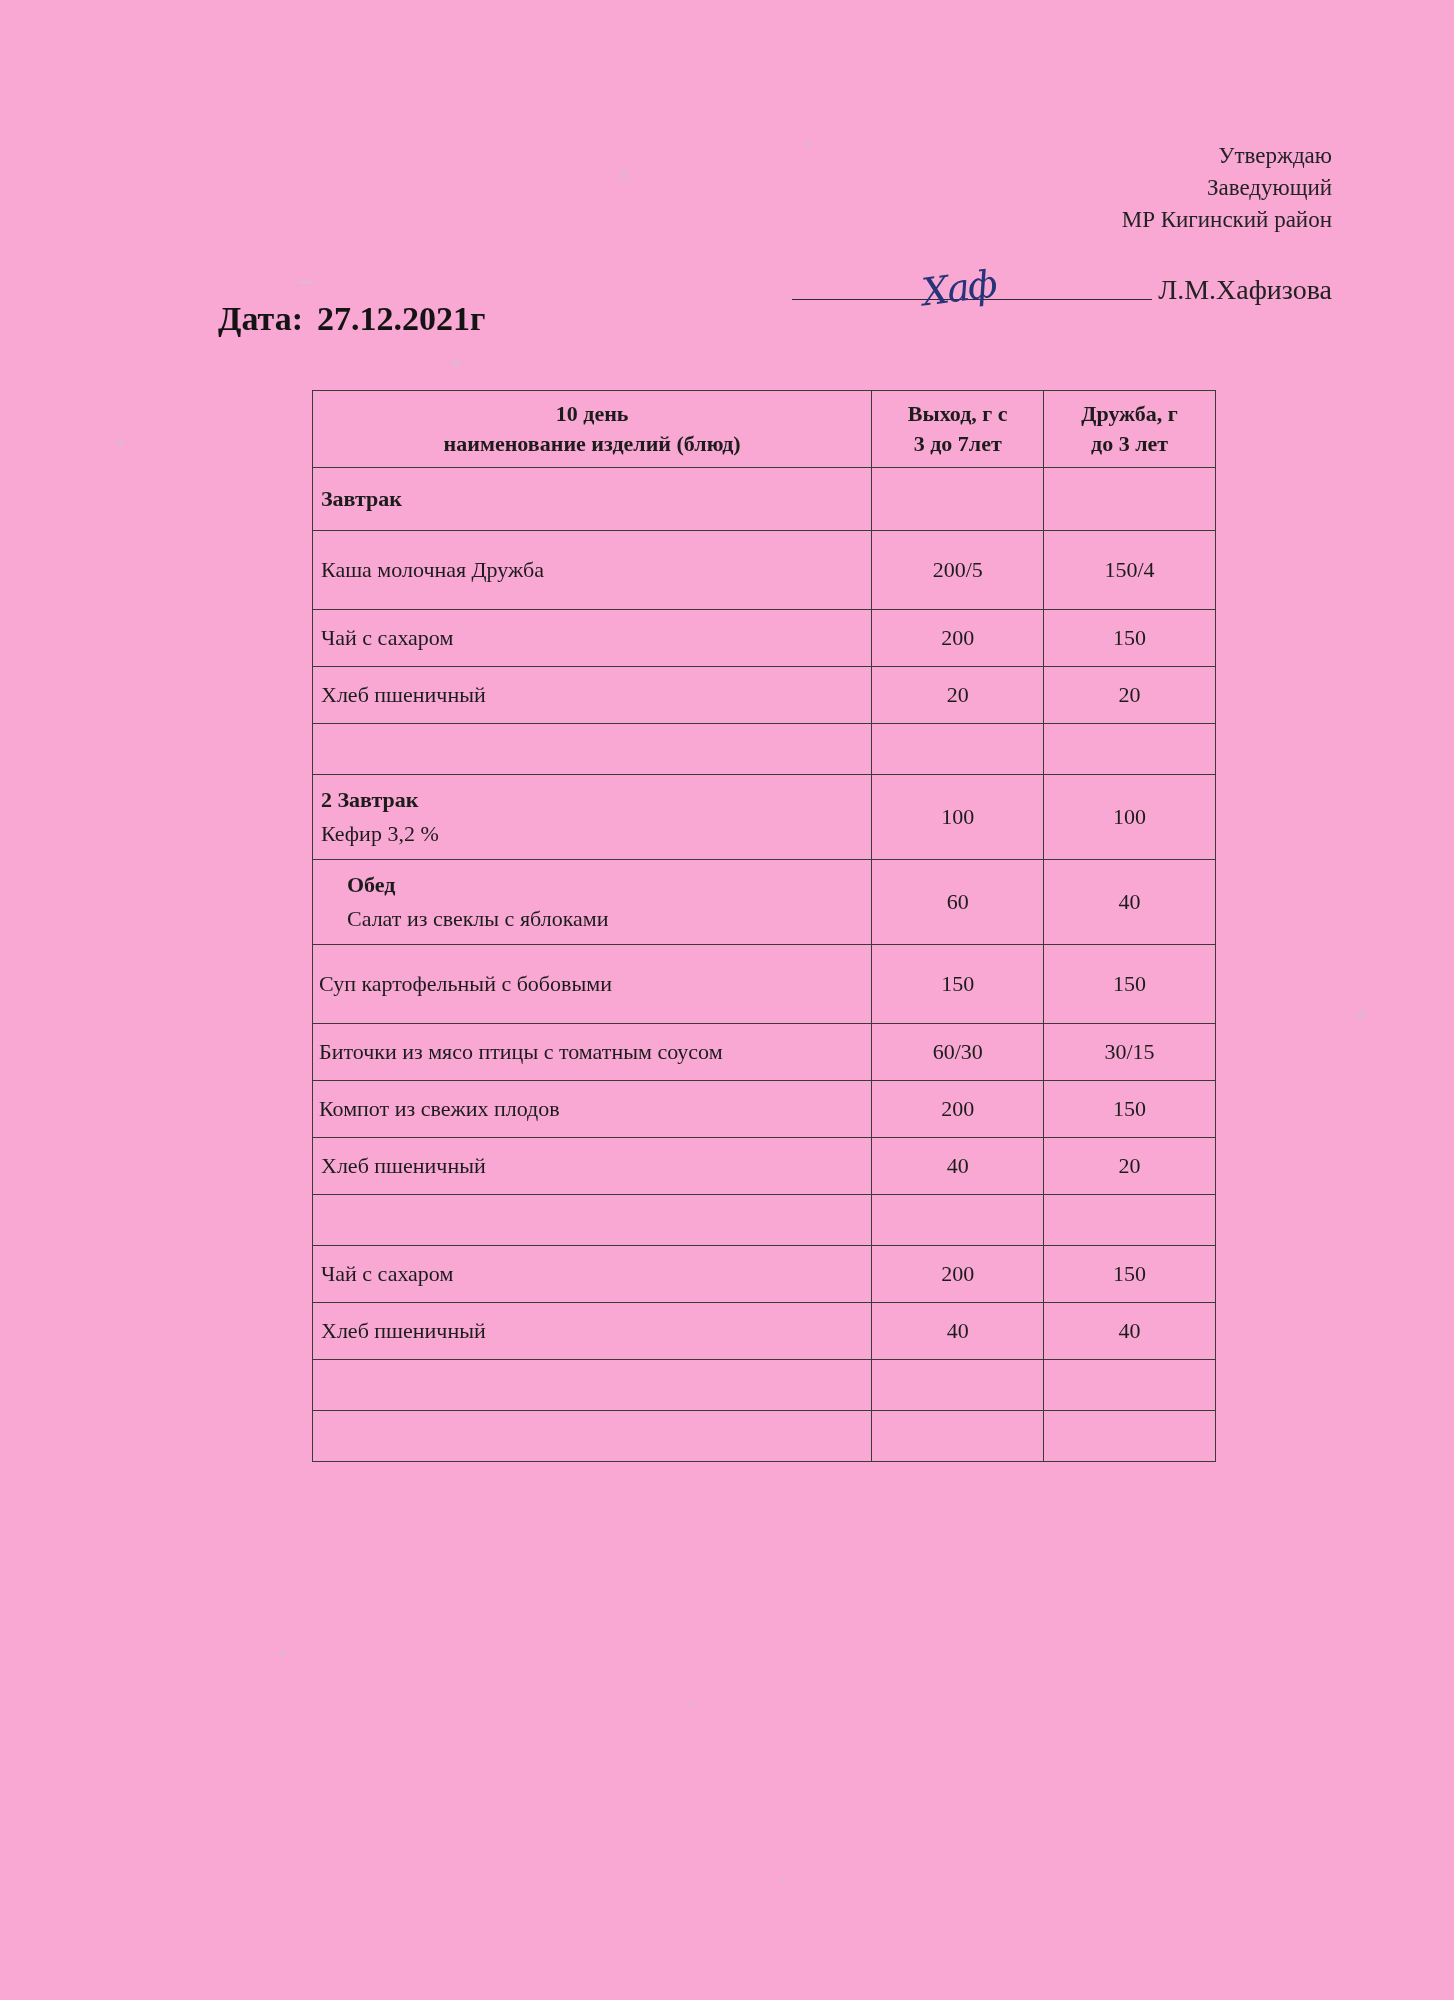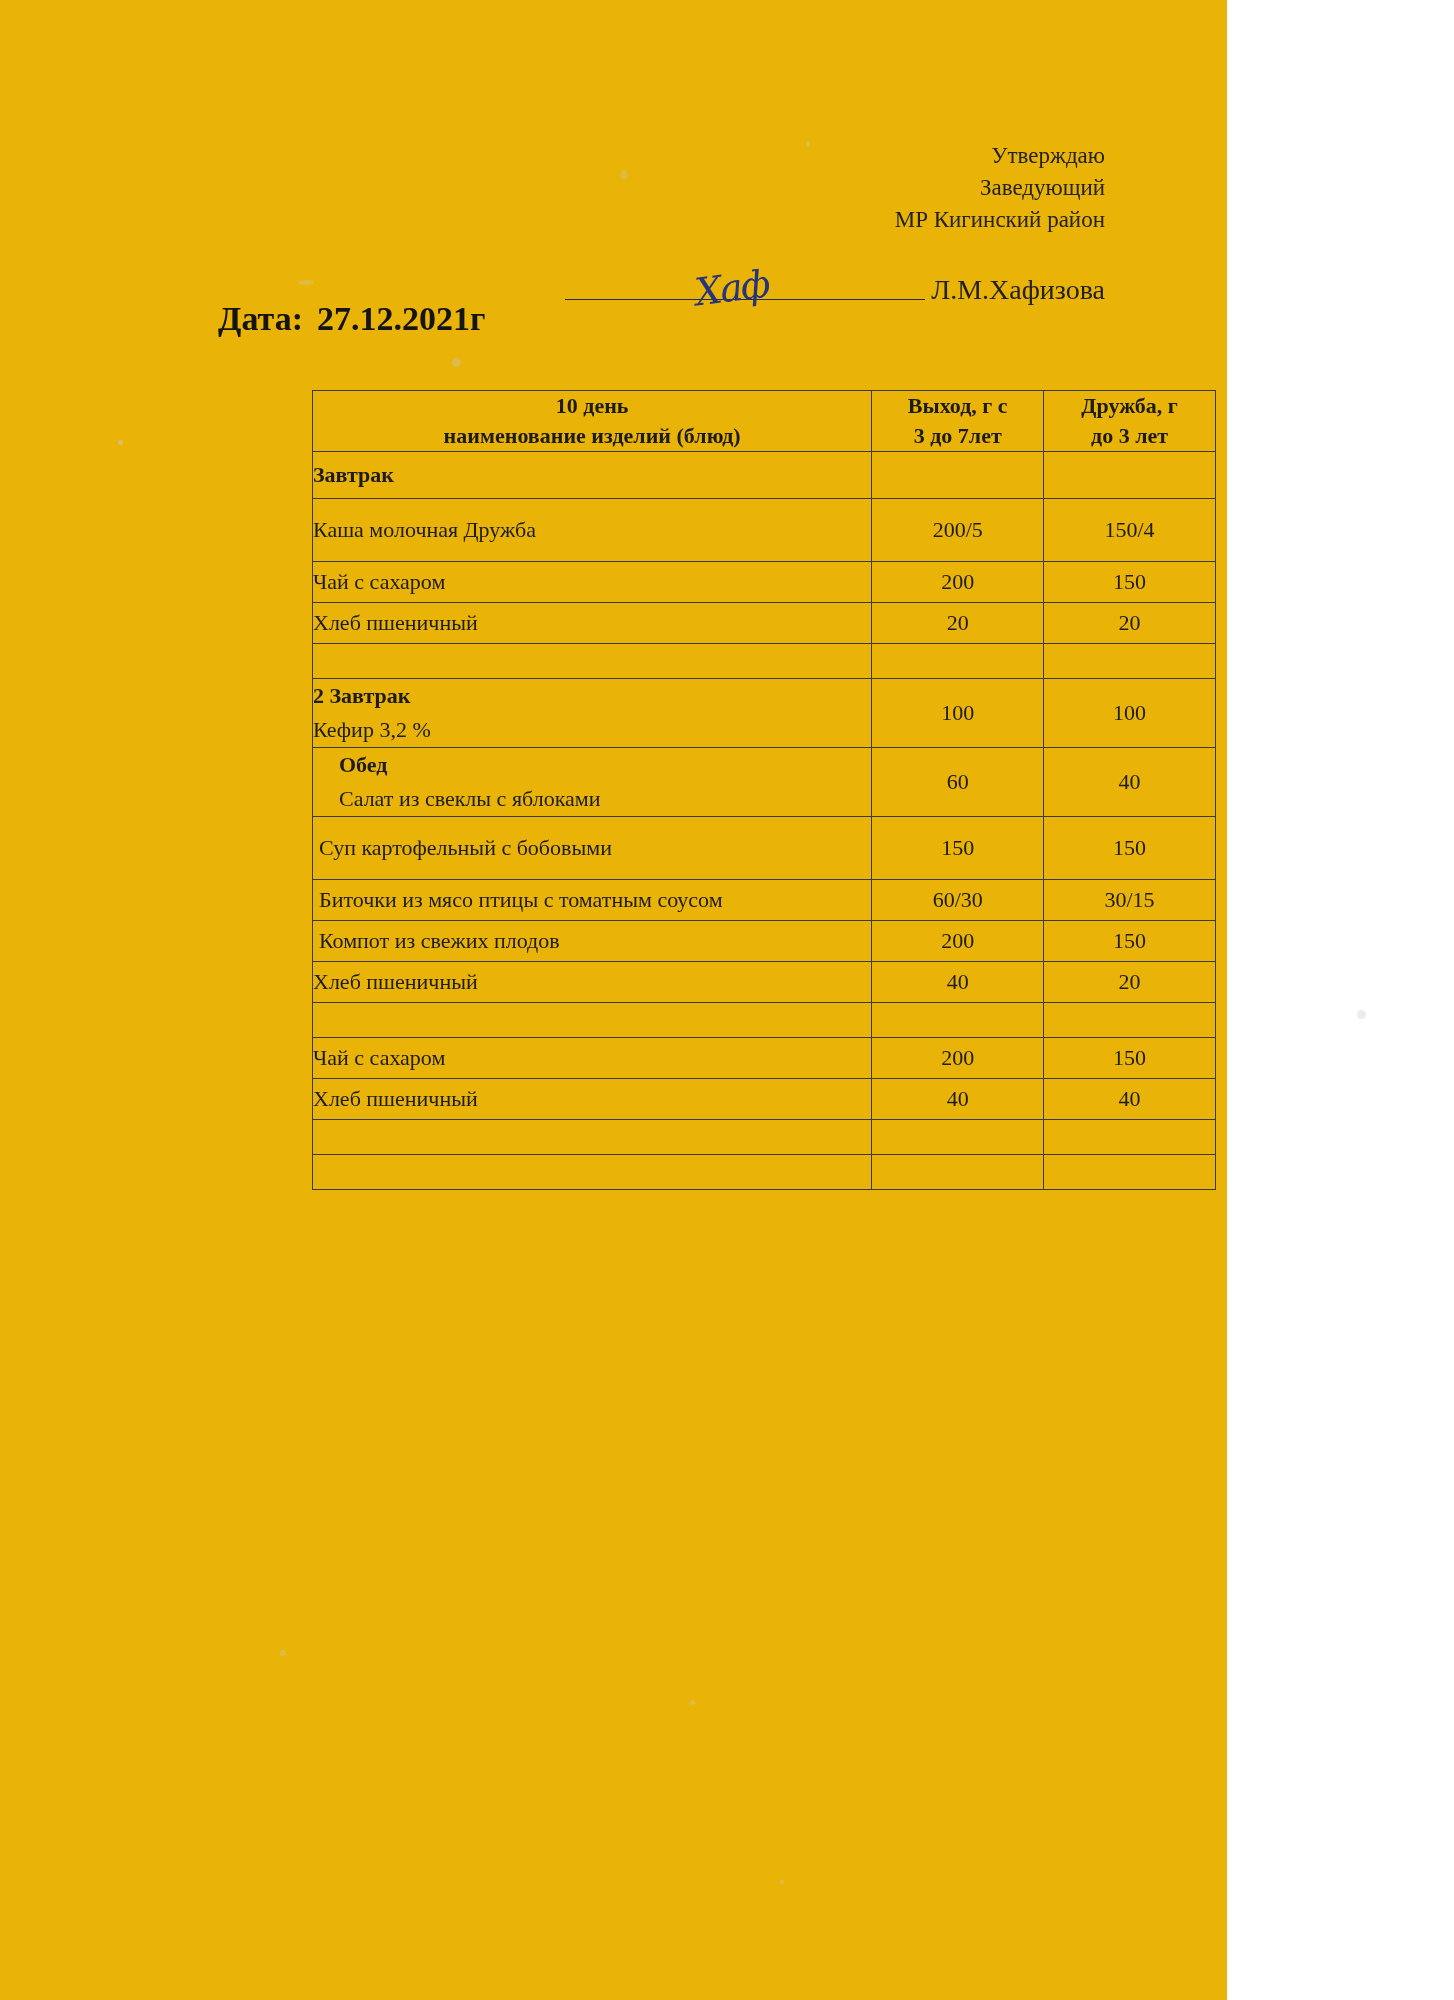--- a/index.html
+++ b/index.html
@@ -10,23 +10,23 @@
     width: 1454px;
     height: 2000px;
     background: #ffffff;
     font-family: "Liberation Serif", serif;
     color: #1b1b1f;
     position: relative;
     overflow: hidden;
   }
   .page {
     position: relative;
-    width: 1227px;
+    width: 1454px;
     height: 2000px;
-    background: #eab308;
+    background: #f9a8d4;
   }
   
   .speck {
     position: absolute;
     background: #c9c9c9;
     border-radius: 50%;
     opacity: .55;
   }
   .header-block {
     position: absolute;
@@ -90,21 +90,21 @@
     position: absolute;
     top: 390px;
     left: 312px;
     width: 904px;
     border-collapse: collapse;
     font-size: 22px;
     color: #1c1c1c;
   }
   table.menu td, table.menu th {
     border: 1.3px solid #3a3a3a;
-    padding: 0;
+    padding: 8px;
     vertical-align: middle;
   }
   .col-name { width: 560px; }
   .col-a { width: 172px; }
   .col-b { width: 172px; }
 
   th.hd {
     font-weight: bold;
     font-size: 22px;
     text-align: center;

